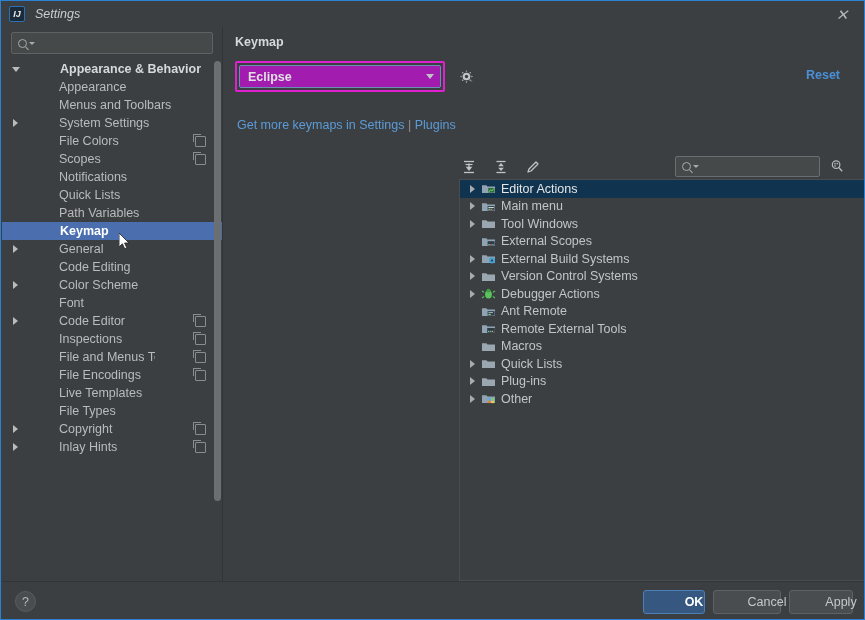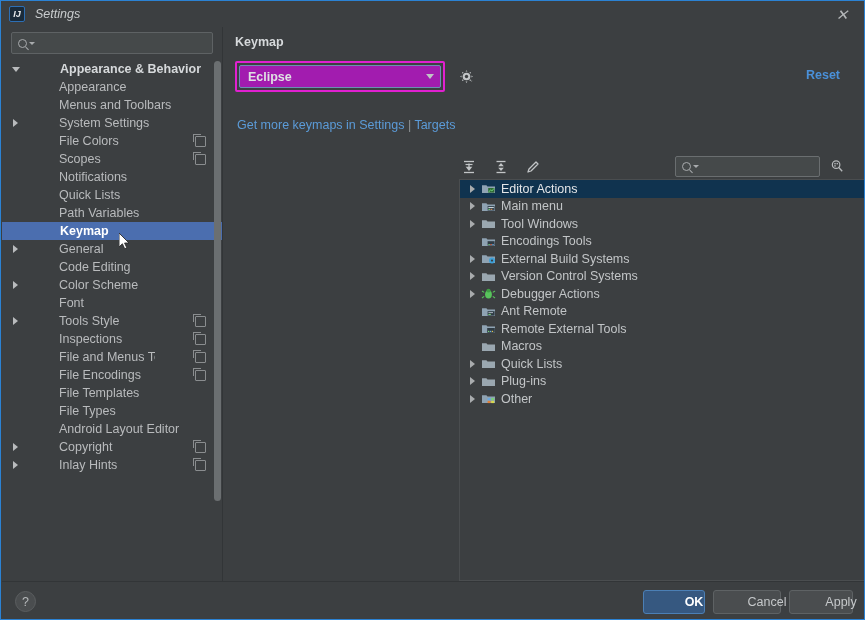--- a/index.html
+++ b/index.html
@@ -419,49 +419,45 @@
           <span class="sb-label">Color Scheme</span>
         </div>
         <div class="sb-item lvl1">
           <span class="sb-arrow"></span>
           <span class="sb-label">Font</span>
         </div>
         <div class="sb-item lvl1">
           <span class="sb-arrow">
             <span class="tri-right"></span>
           </span>
-          <span class="sb-label">Tools Style</span>
+          <span class="sb-label">Code Editor</span>
           <span class="sb-badge"></span>
         </div>
         <div class="sb-item lvl1">
           <span class="sb-arrow"></span>
           <span class="sb-label">Inspections</span>
           <span class="sb-badge"></span>
         </div>
         <div class="sb-item lvl1">
           <span class="sb-arrow"></span>
           <span class="sb-label">File and Menus Templates</span>
           <span class="sb-badge"></span>
         </div>
         <div class="sb-item lvl1">
           <span class="sb-arrow"></span>
           <span class="sb-label">File Encodings</span>
           <span class="sb-badge"></span>
         </div>
         <div class="sb-item lvl1">
           <span class="sb-arrow"></span>
-          <span class="sb-label">File Templates</span>
+          <span class="sb-label">Live Templates</span>
         </div>
         <div class="sb-item lvl1">
           <span class="sb-arrow"></span>
           <span class="sb-label">File Types</span>
-        </div>
-        <div class="sb-item lvl1">
-          <span class="sb-arrow"></span>
-          <span class="sb-label">Android Layout Editor</span>
         </div>
         <div class="sb-item lvl1">
           <span class="sb-arrow">
             <span class="tri-right"></span>
           </span>
           <span class="sb-label">Copyright</span>
           <span class="sb-badge"></span>
         </div>
         <div class="sb-item lvl1">
           <span class="sb-arrow">
@@ -498,21 +494,21 @@
           </g>
           <circle cx="8" cy="8" r="1.8" fill="#3c3f41"></circle>
           <path d="M13 12.5l1.2 0 -0.6 1z" fill="#c2c5c7"></path>
         </svg>
       </div>
     </div>
 
     <div id="keymap-links">
       <span>Get more keymaps in Settings</span>
       <span class="sep">|</span>
-      <span>Targets</span>
+      <span>Plugins</span>
     </div>
 
     <div id="tree-toolbar">
       <div class="tb-btn">
         <svg width="14" height="14" viewBox="0 0 14 14" aria-hidden="true">
           <g stroke="#c2c5c7" stroke-width="1.3" fill="none">
             <line x1="2" y1="1.5" x2="12" y2="1.5"></line>
             <line x1="2" y1="12.5" x2="12" y2="12.5"></line>
             <line x1="7" y1="3.5" x2="7" y2="9"></line>
           </g>
@@ -597,21 +593,21 @@
           <span class="tr-arrow"></span>
           <span class="tr-icon">
             <svg width="15" height="13" viewBox="0 0 15 13">
               <path d="M1 3.2h4.4l1.1 1.3H14V11H1z" fill="#8fa3b3"></path>
               <rect x="6.6" y="6.2" width="7" height="4.4" fill="#2f3b44"></rect>
               <rect x="7.4" y="9" width="1.4" height="1.1" fill="#7ad07a"></rect>
               <rect x="9.4" y="9" width="1.4" height="1.1" fill="#e06a4a"></rect>
               <rect x="11.3" y="9" width="1.4" height="1.1" fill="#6aa8e0"></rect>
             </svg>
           </span>
-          <span>Encodings Tools</span>
+          <span>External Scopes</span>
         </div>
         <div class="tr-item">
           <span class="tr-arrow">
             <span class="tr-tri"></span>
           </span>
           <span class="tr-icon">
             <svg width="15" height="13" viewBox="0 0 15 13">
               <path d="M1 3.2h4.4l1.1 1.3H14V11H1z" fill="#8fa3b3"></path>
               <circle cx="11" cy="8.6" r="3" fill="#3fa0d8"></circle>
               <circle cx="11" cy="8.6" r="1.1" fill="#3c3f41"></circle>

